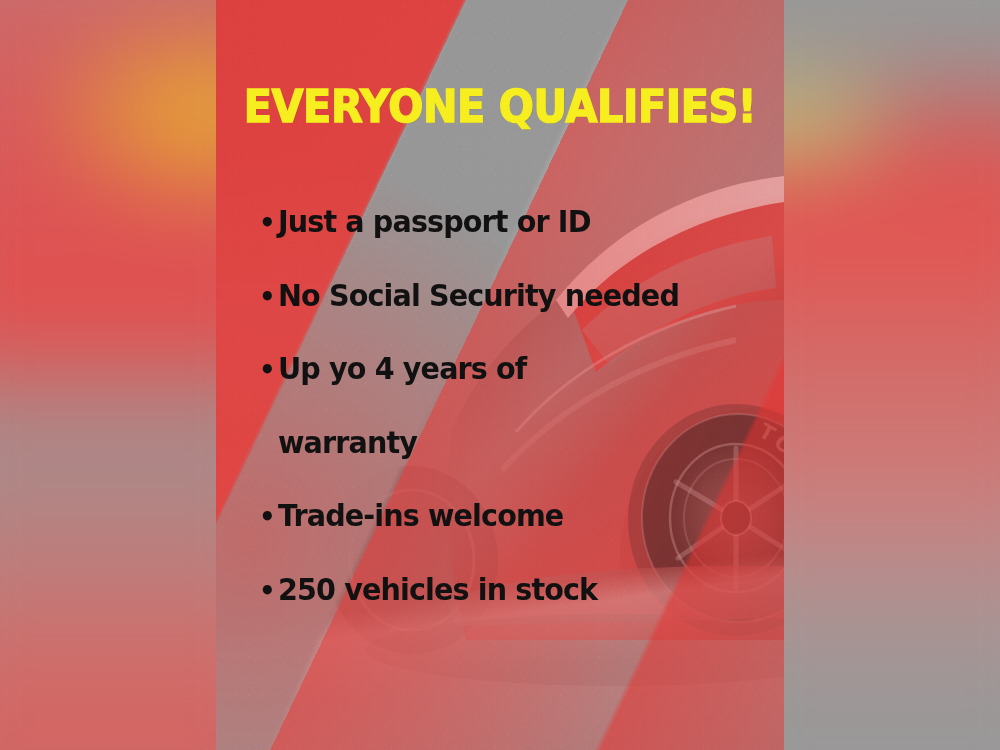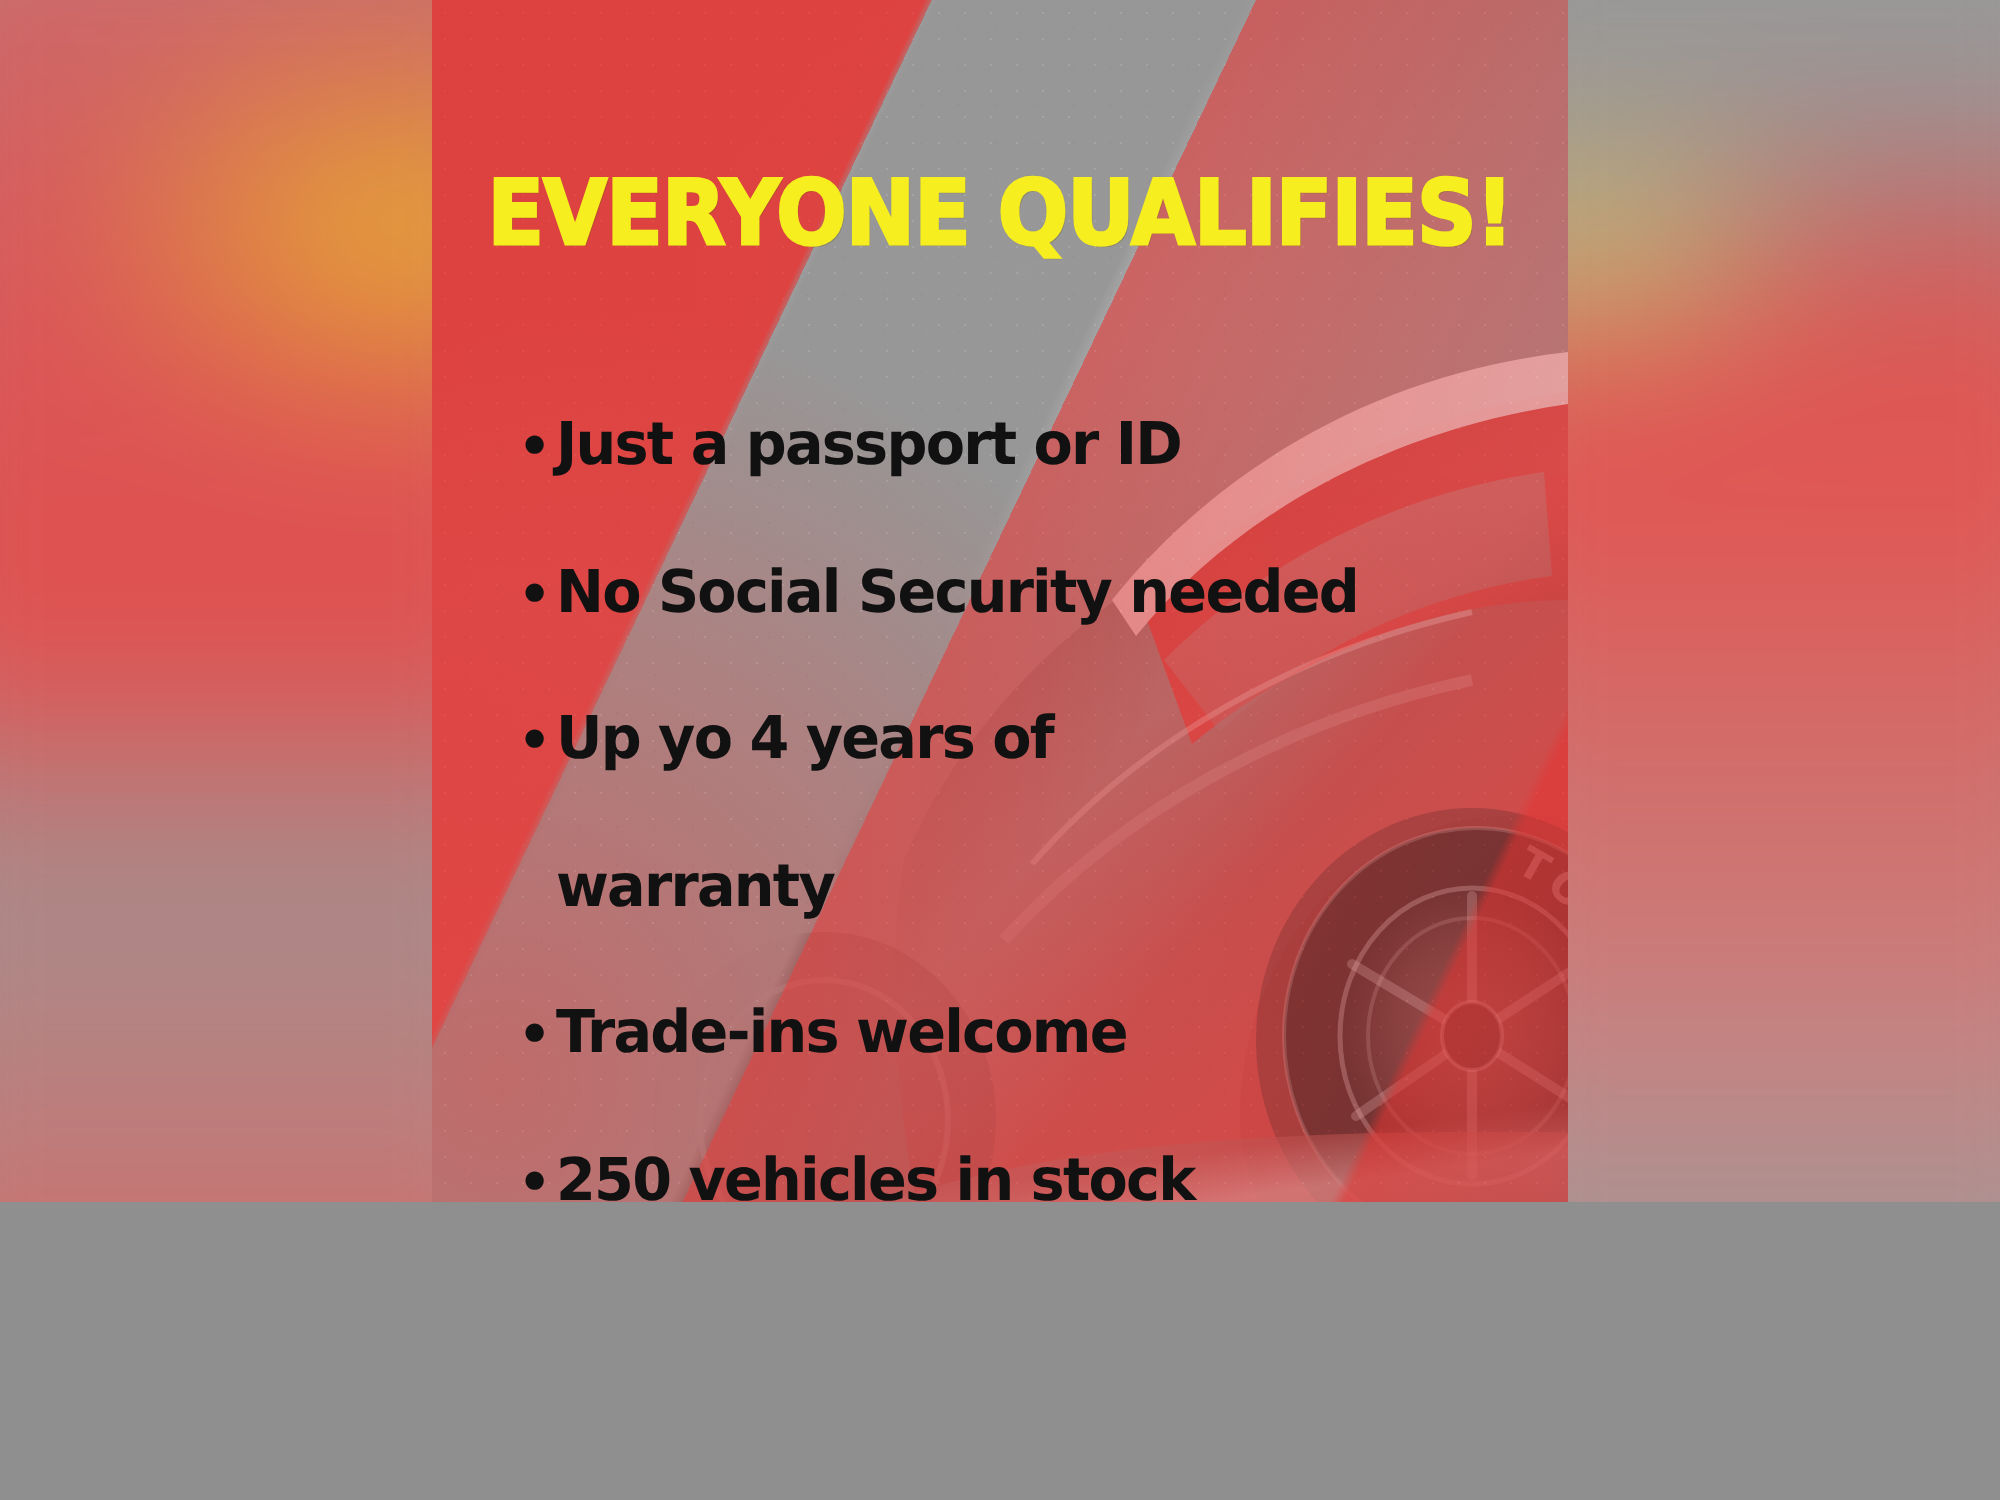--- a/index.html
+++ b/index.html
@@ -8,21 +8,21 @@
     padding: 0;
     background: #8f8f8f;
   }
   body {
     font-family: "Liberation Sans", sans-serif;
   }
 
   #stage {
     position: relative;
     width: 1000px;
-    height: 601px;
+    height: 750px;
     overflow: hidden;
     background: #9a9a9a;
   }
 
   
   .backdrop {
     position: absolute;
     top: 0;
     height: 750px;
     overflow: hidden;

